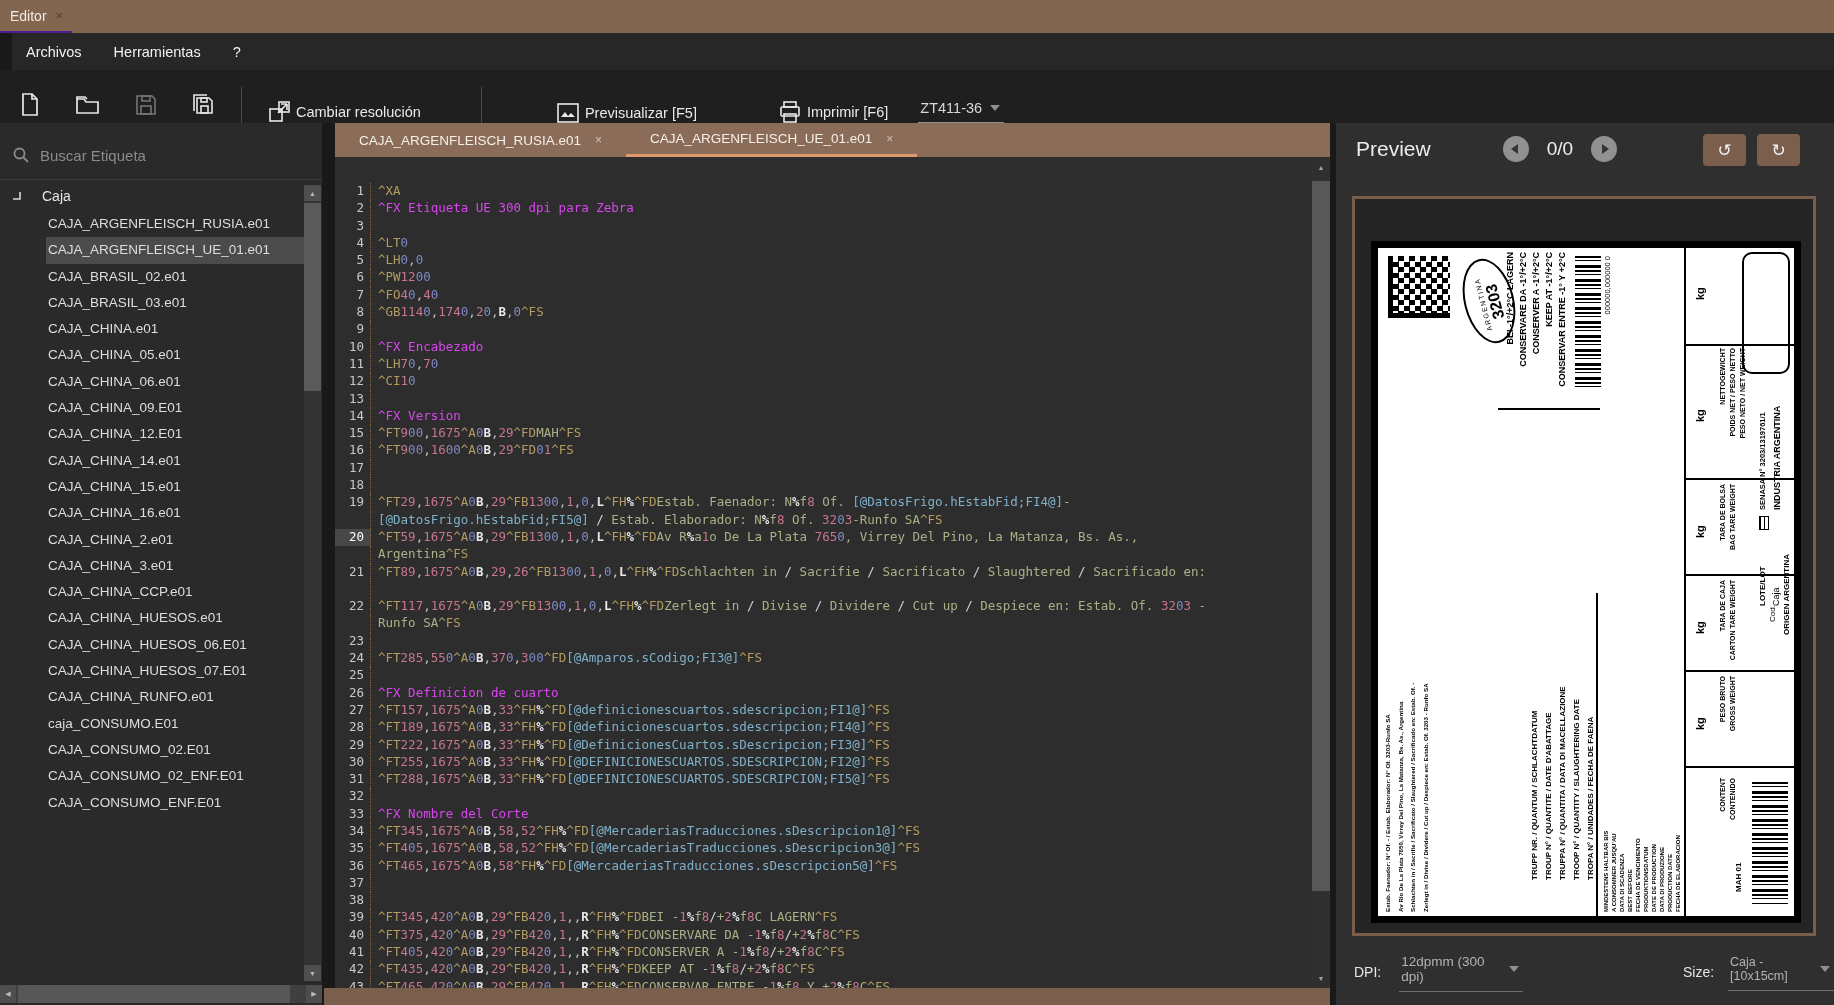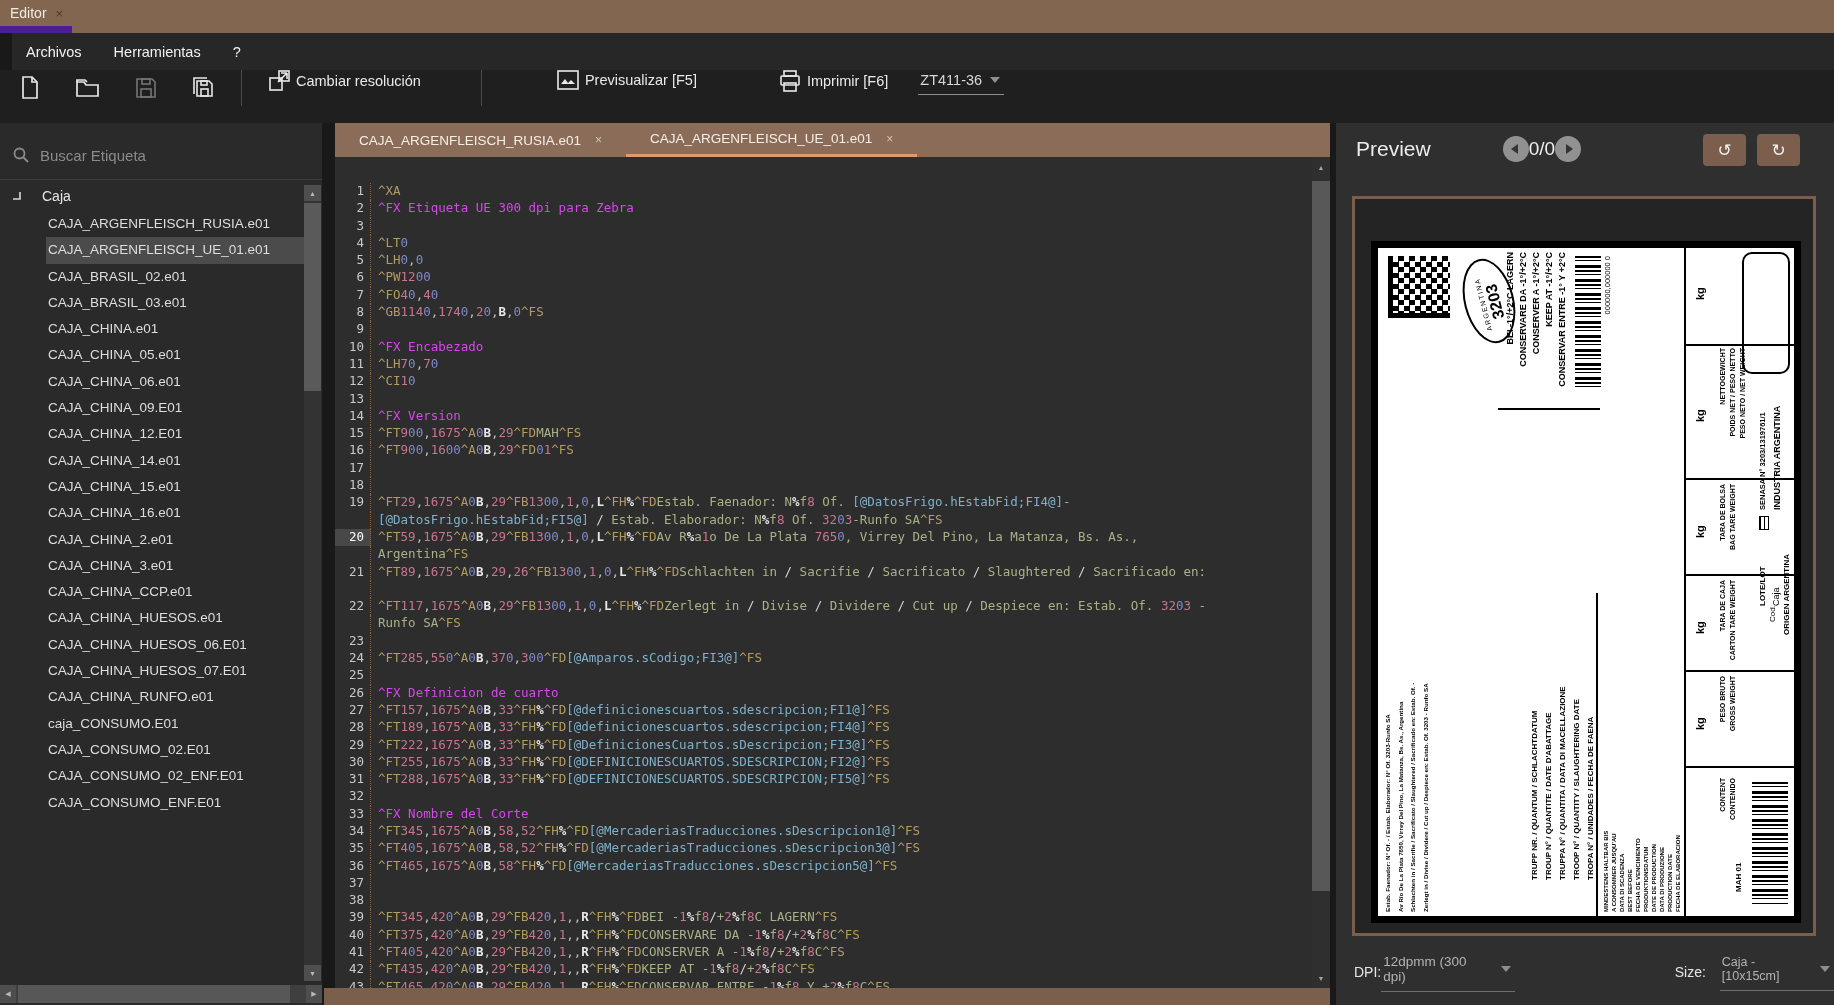--- a/index.html
+++ b/index.html
@@ -3,32 +3,32 @@
 <meta charset="utf-8">
 <style>
   * { margin:0; padding:0; box-sizing:border-box; }
   html,body { width:1834px; height:1005px; overflow:hidden; background:#191919;
     font-family:"Liberation Sans", sans-serif; }
   .app { position:relative; width:1834px; height:1005px; }
 
   
   .titlebar { position:absolute; left:0; top:0; width:100%; height:33px; background:#83664f; }
   .wtab { position:absolute; left:0; top:0; width:72px; height:33px; display:flex; align-items:center;
-    padding-left:10px; gap:9px; border-bottom:7px solid #4c1d95; }
+    padding-left:10px; gap:9px; border-bottom:2px solid #4c1d95; }
   .wtab .wlabel { color:#f0eae3; font-size:14px; }
   .wtab .wclose { color:#4a3d30; font-size:13px; cursor:default; }
 
   
   .menubar { position:absolute; left:12px; top:33px; width:100%; height:37px; background:#272727;
     display:flex; align-items:center; padding-left:14px; gap:32px; }
   .menu-item { color:#f2f2f2; font-size:14.5px; }
 
   
   .toolbar { position:absolute; left:0; top:70px; width:100%; height:53px; background:#1f1f1f;
-    display:flex; align-items:flex-start; padding-left:13px; }
+    display:flex; align-items:flex-end; padding-left:13px; }
   .tbtn { width:34px; height:36px; display:flex; align-items:center; justify-content:center; color:#e8e8e8; }
   .tbtn + .tbtn { margin-left:24px; }
   .tbtn.dim { color:#757575; }
   .tsep { width:1px; height:36px; background:#4a4a4a; margin:0 14px 0 20px; }
   .tlabelbtn { display:flex; align-items:center; gap:6px; color:#e9e9e9; font-size:14.5px; }
   .printer-dd { display:flex; align-items:baseline; gap:8px; margin-left:30px;
     border-bottom:1px solid #8d8d8d; padding:2px 4px 6px 2px; }
   .printer-dd .val { color:#d8d8d8; font-size:14.5px; }
   .caret { width:0; height:0; border-left:5px solid transparent; border-right:5px solid transparent;
     border-top:6px solid #8f8f8f; align-self:center; }
@@ -92,21 +92,21 @@
     display:flex; align-items:center; justify-content:center; }
   .ed-vscroll .arr.up{ top:2px; } .ed-vscroll .arr.down{ bottom:2px; }
   .ed-vscroll .thumb { position:absolute; left:0; top:24px; width:18px; height:710px; background:#585858; }
   .ed-hscroll { position:absolute; left:-11px; bottom:0; right:0; height:17px; background:#2a2a2a; }
   .ed-hscroll .thumb { position:absolute; left:0; top:0; height:17px; width:100%; background:#7b5f4d; }
 
   
   .preview { position:absolute; left:1336px; top:0; width:498px; height:882px; background:#2f2f2f; }
   .pv-header { position:absolute; left:0; top:6px; width:100%; height:40px; display:flex; align-items:center; }
   .pv-title { margin-left:20px; color:#ececec; font-size:21px; }
-  .pv-nav { display:flex; align-items:center; margin-left:72px; }
+  .pv-nav { display:flex; align-items:center; gap:18px; margin-left:72px; }
   .navcirc { width:26px; height:26px; border-radius:50%; background:#919191; display:flex;
     align-items:center; justify-content:center; }
   .navcirc .tri { width:0; height:0; border-top:5px solid transparent; border-bottom:5px solid transparent; }
   .navcirc .tri.left { border-right:7px solid #343434; margin-right:2px; }
   .navcirc .tri.right { border-left:7px solid #343434; margin-left:2px; }
   .pv-pager { color:#f0f0f0; font-size:19px; }
   .pv-rotates { position:absolute; right:34px; top:5px; display:flex; gap:11px; }
   .rotbtn { width:43px; height:32px; border-radius:4px; background:#7b5e4c; color:#f3f3f3; font-size:17px;
     display:flex; align-items:center; justify-content:center; }
 
@@ -525,21 +525,21 @@
                 <div>Av Río De La Plata 7650, Virrey Del Pino, La Matanza, Bs. As., Argentina</div>
                 <div>Schlachten in / Sacrifie / Sacrificato / Slaughtered / Sacrificado en: Estab. Of.  -</div>
                 <div>Zerlegt in / Divise / Dividere / Cut up / Despiece en: Estab. Of. 3203 - Runfo SA</div>
               </div>
           </div>
         </div>
       </div>
 
       <div class="pv-bottom">
         <span class="ddlbl" style="margin-left:18px;">DPI:</span>
-        <div class="dd" style="width:138px;">
+        <div class="dd" style="margin-left:18px;width:138px;">
           <span class="val">12dpmm (300 dpi)</span>
           <span class="caret"></span>
         </div>
         <span class="ddlbl" style="margin-left:160px;">Size:</span>
         <div class="dd" style="margin-left:14px;width:118px;">
           <span class="val" style="font-size:12.5px;">Caja - [10x15cm]</span>
           <span class="caret"></span>
         </div>
       </div>
     </section>

